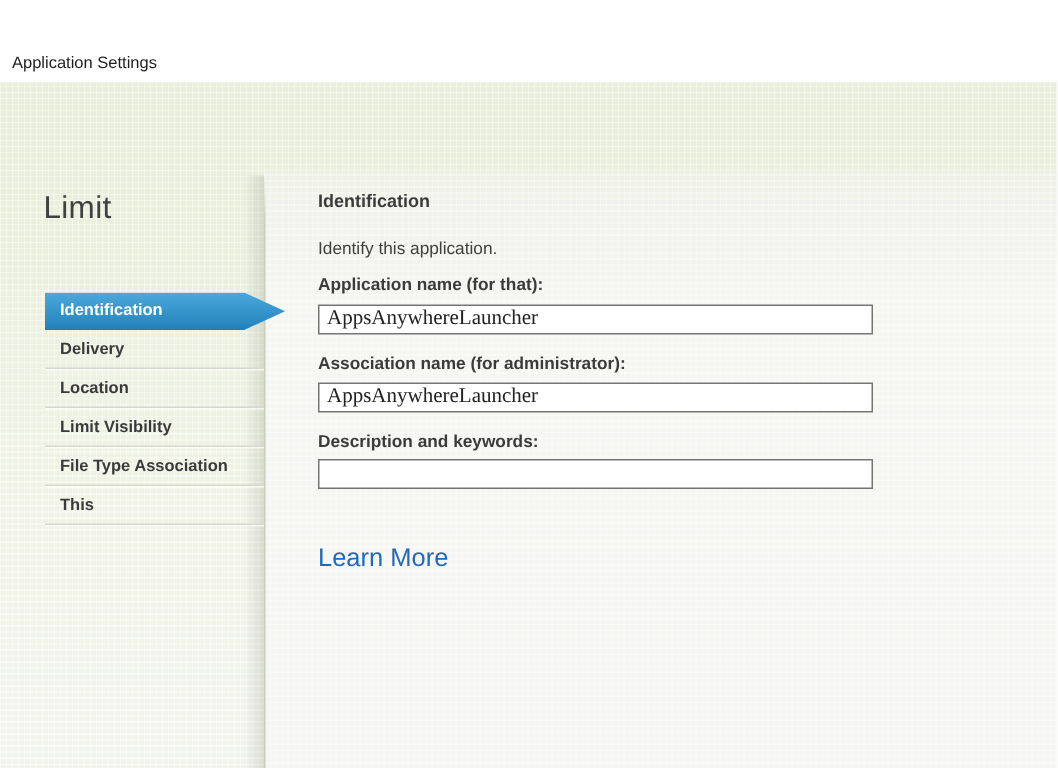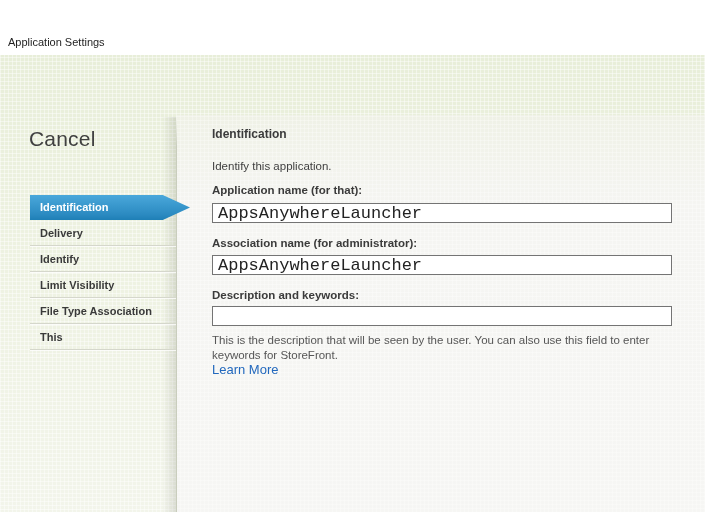--- a/index.html
+++ b/index.html
@@ -67,32 +67,32 @@
   .heading {
     position:absolute; left:212px; top:72px; font-size:12px; font-weight:bold; color:#3b3b3b;
   }
   .intro {
     position:absolute; left:212px; top:105px; font-size:11.5px; color:#3f3f3f;
   }
   .field-label {
     position:absolute; left:212px; font-size:11.5px; font-weight:bold; color:#3b3b3b;
   }
   .text-input {
-    position:absolute; left:212px; width:460px; height:20px;
+    position:absolute; left:212px; width:370px; height:20px;
     border:1px solid #747474; background:#ffffff; border-radius:0;
-    font-family:Liberation Mono, monospace; font-size:17px; color:#222;
+    font-family:Liberation Serif, serif; font-size:14px; color:#222;
     padding:0 5px; outline:none;
   }
   .help-text {
     position:absolute; left:212px; top:278px; width:463px;
     font-size:11.5px; line-height:14.5px; color:#565656;
   }
   .learn-more {
     position:absolute; left:212px; top:307px;
-    font-size:13px; color:#2268bd; cursor:pointer; text-decoration:none;
+    font-size:17px; color:#2268bd; cursor:pointer; text-decoration:none;
   }
 
   
   .btn {
     position:absolute; top:465px; height:20px;
     border:1px solid #8b8b8b; border-radius:3px;
     background:linear-gradient(180deg, #fbfbfb 0%, #efefef 50%, #e2e2e2 100%);
     box-shadow:inset 0 0 0 1px rgba(255,255,255,0.65);
     font-family:"Liberation Sans", sans-serif; font-size:15px; color:#222;
     text-align:center; cursor:pointer; padding:0;
@@ -112,46 +112,45 @@
   <div class="titlebar">
     <div class="title">Application Settings</div>
   </div>
 
   <div class="dialog-body">
 
     <div class="content-panel"></div>
     <div class="v-shadow"></div>
     <div class="v-divider"></div>
 
-    <div class="studio-title">Cancel</div>
+    <div class="studio-title">Limit</div>
 
     <div class="nav-item-selected">Identification</div>
 
     <div class="nav">
       <div class="nav-item" style="height:25px;line-height:25px;visibility:hidden;border-bottom:none;box-shadow:none;"></div>
       <div class="nav-item">Delivery</div>
-      <div class="nav-item">Identify</div>
+      <div class="nav-item">Location</div>
       <div class="nav-item">Limit Visibility</div>
       <div class="nav-item">File Type Association</div>
       <div class="nav-item">This</div>
     </div>
 
     <div class="heading">Identification</div>
     <div class="intro">Identify this application.</div>
 
     <div class="field-label" style="top:129px;">Application name (for that):</div>
     <input class="text-input" style="top: 148px;" type="text" value="AppsAnywhereLauncher">
 
     <div class="field-label" style="top:182px;">Association name (for administrator):</div>
     <input class="text-input" style="top: 200px;" type="text" value="AppsAnywhereLauncher">
 
     <div class="field-label" style="top:234px;">Description and keywords:</div>
     <input class="text-input" style="top: 251px;" type="text" value="">
 
-    <div class="help-text">This is the description that will be seen by the user. You can also use this field to enter keywords for StoreFront.</div>
     <a class="learn-more" href="#">Learn More</a>
 
     <button class="btn btn-ok">OK</button>
     <button class="btn btn-cancel">Cancel</button>
     <button class="btn btn-apply" disabled="">More</button>
   </div>
 
 </div>
 
 </body></html>

